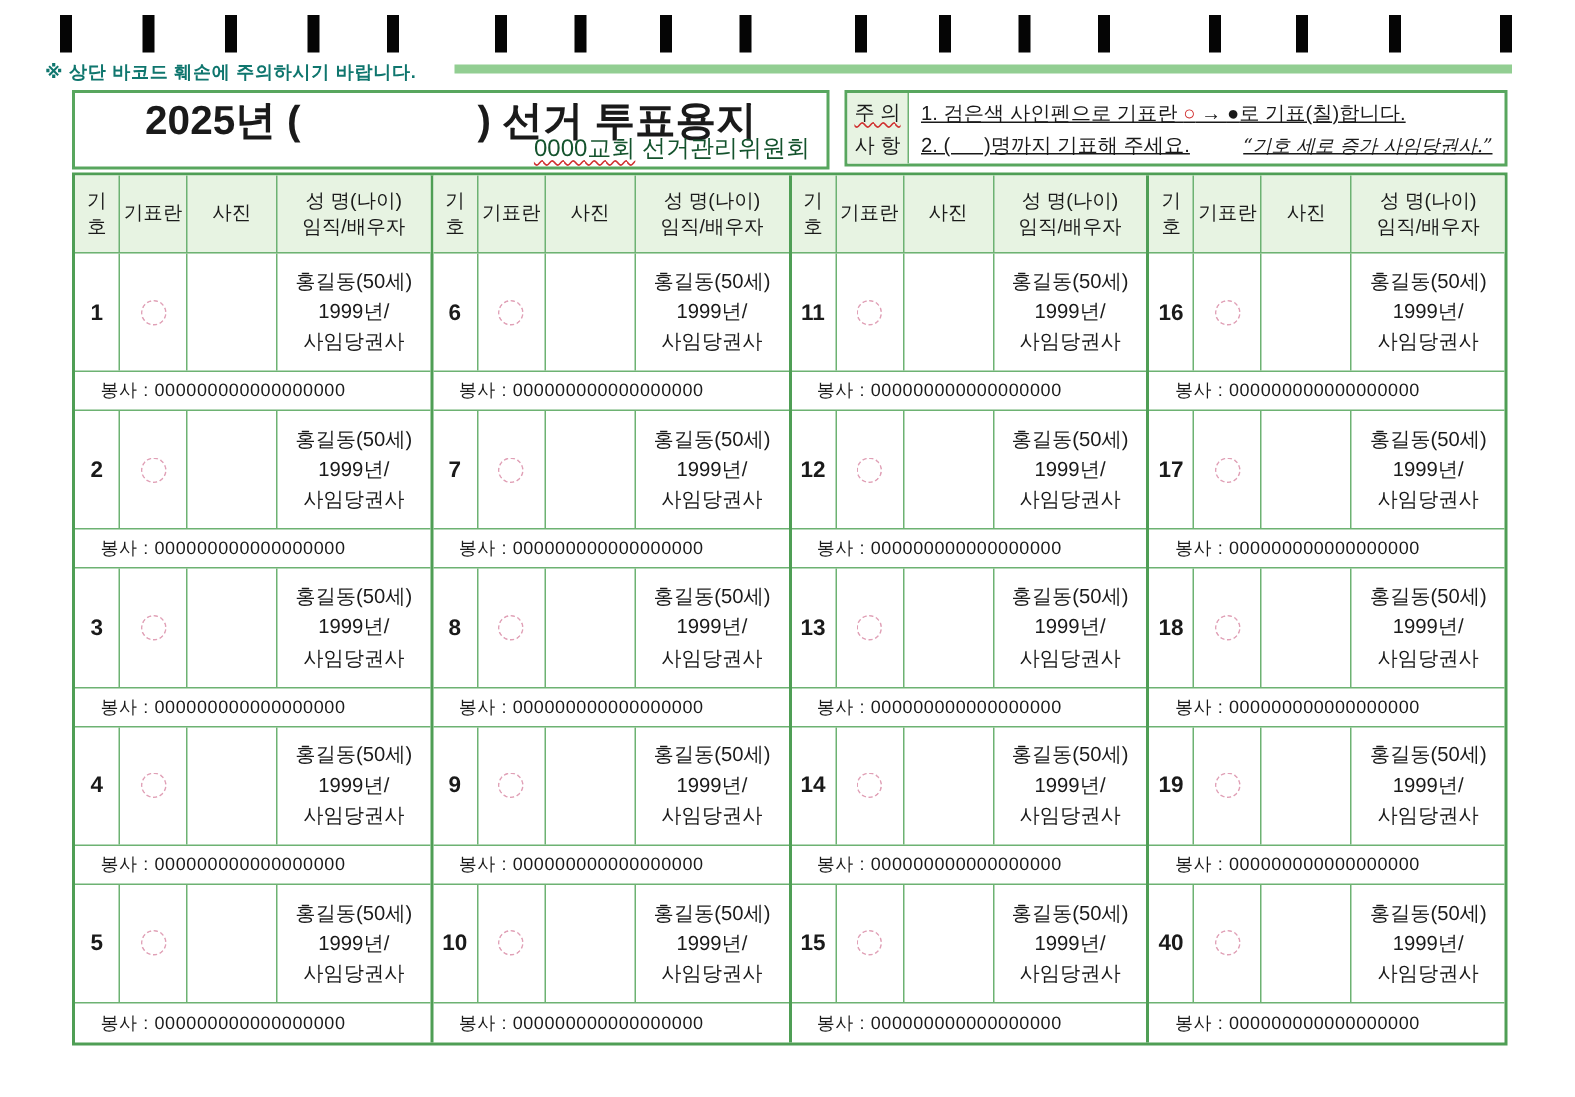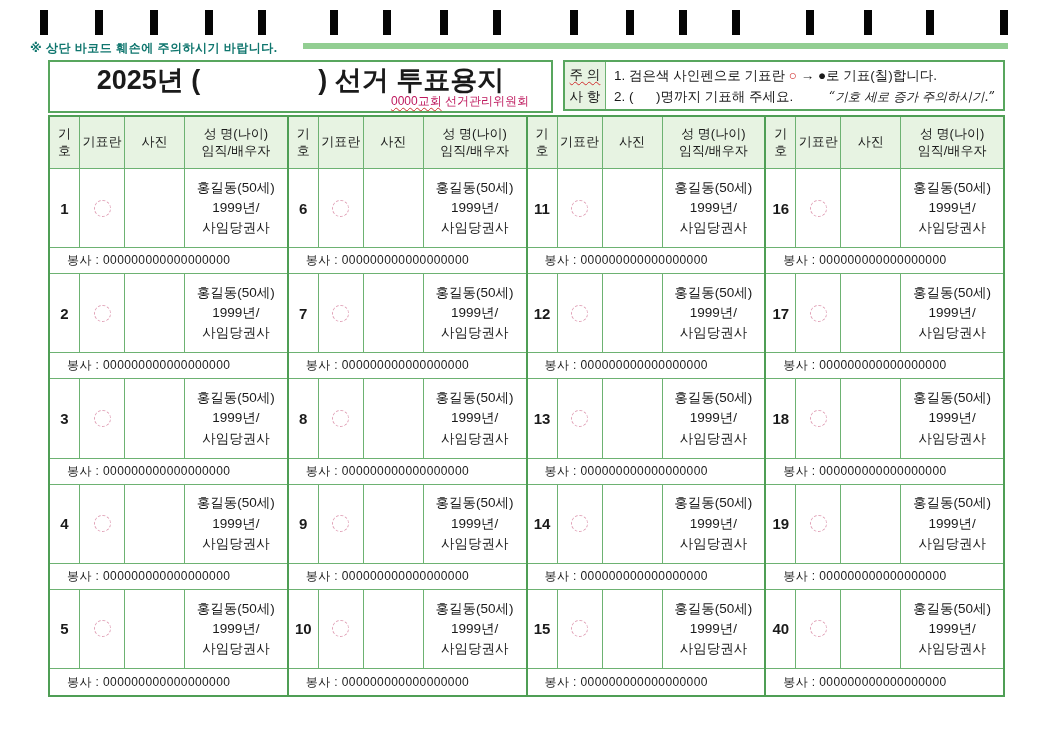--- a/index.html
+++ b/index.html
@@ -19,35 +19,35 @@
   .title-box{
     position:absolute;left:48px;top:60px;width:505px;height:53px;
     border:2px solid #58a65e;box-sizing:border-box;background:#fff;
   }
   .title-main{
     text-align:center;font-size:27px;font-weight:bold;line-height:34px;margin-top:1px;
     white-space:nowrap;
   }
   .title-gap{display:inline-block;width:118px;}
   .title-sub{
-    position:absolute;right:22px;bottom:1px;font-size:12px;color:#be185d;white-space:pre;
+    position:absolute;right:11px;bottom:1px;font-size:16px;color:#14532d;white-space:pre;
   }
   .wavy-red{text-decoration:underline;text-decoration-style:wavy;text-decoration-color:#d03030;text-decoration-thickness:1px;text-underline-offset:2px;}
   
   .caution-box{
     position:absolute;left:563px;top:60px;width:442px;height:51px;
     border:2px solid #58a65e;box-sizing:border-box;display:flex;background:#fff;
   }
   .caution-label{
     width:40px;background:#e7f3e2;border-right:1px solid #6db272;
     display:flex;flex-direction:column;justify-content:center;align-items:center;
     font-size:13.5px;line-height:1.6;white-space:pre;
   }
   .caution-content{flex:1;padding:4px 6px 2px 8px;font-size:13.5px;line-height:1.55;}
-  .caution-line{white-space:pre-wrap;}
+  .caution-line{white-space:pre-wrap;text-decoration:underline;}
   .caution-line2{display:flex;justify-content:space-between;align-items:flex-start;}
   .red-circle{color:#cf2a2a;}
   .quote{
     font-family:"DejaVu Serif","Liberation Serif",serif;font-style:italic;
     font-size:12.5px;padding-right:2px;white-space:nowrap;
   }
   
   .ballot{
     position:absolute;left:48px;top:115px;width:957px;height:582px;
     border:2px solid #4f9e55;box-sizing:border-box;display:flex;background:#fff;
@@ -115,21 +115,21 @@
   <div class="title-main"><span>2025년 (</span><span class="title-gap"></span><span>) 선거  투표용지</span></div>
   <div class="title-sub"><span class="wavy-red">0000교회</span><span> 선거관리위원회</span></div>
 </div>
 
 <div class="caution-box">
   <div class="caution-label"><span class="wavy-red">주 의</span><span>사 항</span></div>
   <div class="caution-content">
     <div class="caution-line"><span>1. 검은색 사인펜으로 기표란 </span><span class="red-circle">○</span><span> → </span><span>●</span><span>로 기표(칠)합니다.</span></div>
     <div class="caution-line caution-line2">
       <span>2. (      )명까지 기표해 주세요.</span>
-      <span class="quote">“기호 세로 증가 주의하시기.”</span>
+      <span class="quote">“기호 세로 증가 사임당권사.”</span>
     </div>
   </div>
 </div>
 
 <div class="ballot" id="ballot">
     <div class="group">
     <div class="ghead">
       <div class="hcell w-num">
           <span>기</span>
           <span>호</span>

